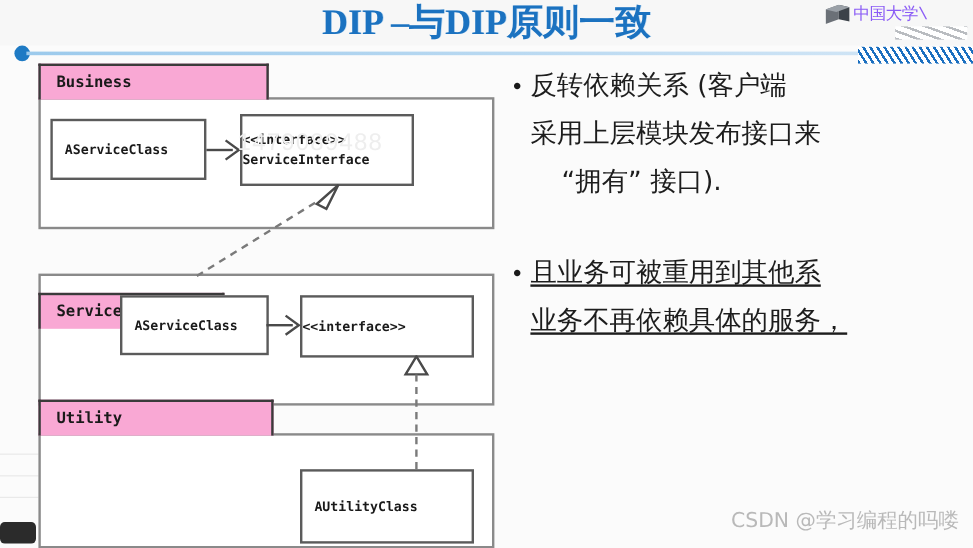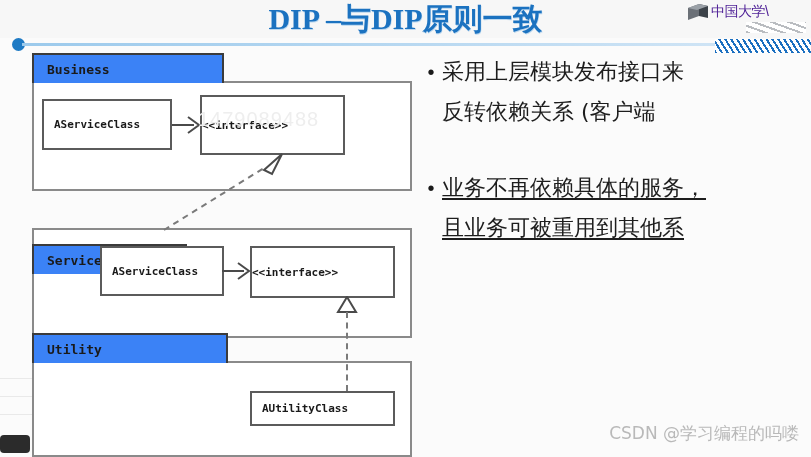--- a/index.html
+++ b/index.html
@@ -70,37 +70,37 @@
   .logo {
     position: absolute;
     left: 688px; top: 2px;
     display: flex;
     align-items: center;
     gap: 3px;
     height: 20px;
   }
   .logo-book { width: 20px; height: 16px; display: block; }
   .logo-text {
-    font-family: Liberation Sans, sans-serif;
+    font-family: Liberation Mono, monospace;
     font-size: 14px;
-    color: #4c1d95;
+    color: #8b5cf6;
     white-space: nowrap;
     letter-spacing: -0.5px;
   }
 
   
   .diagram {
     position: absolute;
     left: 0; top: 48px;
     width: 420px; height: 409px;
   }
   .pkg-tab {
     position: absolute;
     box-sizing: border-box;
-    background: #3b82f6;
+    background: #f9a8d4;
     border: 2px solid #3b3b3b;
     border-bottom: none;
     z-index: 3;
   }
   .pkg-tab-label {
     position: absolute;
     left: 13px; top: 50%;
     transform: translateY(-50%);
     font-family: "DejaVu Sans Mono", monospace;
     font-weight: bold;
@@ -245,20 +245,21 @@
       <span class="pkg-tab-label">Business</span>
     </div>
     <div class="pkg-body" style="left:32px;top:33px;width:380px;height:110px;"></div>
 
     <div class="cls-box" style="left:42px;top:51px;width:130px;height:51px;">
       <div class="cls-line">AServiceClass</div>
     </div>
 
     <div class="cls-box iface" style="left:200px;top:47px;width:145px;height:60px;">
       <div class="cls-line">&lt;&lt;interface&gt;&gt;</div>
+      <div class="cls-line">ServiceInterface</div>
     </div>
 
     <div class="assoc-line" style="left:172px;top:76px;width:22px;"></div>
     <svg class="connector" style="left:186px;top:66px;width:18px;height:22px;" viewBox="0 0 18 22">
       <polyline points="2,3 13,11 2,19" fill="none" stroke="#4a4a4a" stroke-width="2"></polyline>
     </svg>
 
     <svg class="connector" style="left:160px;top:104px;width:130px;height:82px;" viewBox="0 0 130 82">
       <line x1="4" y1="78" x2="104" y2="16" stroke="#7a7a7a" stroke-width="2" stroke-dasharray="6,5"></line>
       <polygon points="104,18 122,2 112,22" fill="#ffffff" stroke="#4a4a4a" stroke-width="2"></polygon>
@@ -285,41 +286,42 @@
     <svg class="connector" style="left:336px;top:248px;width:22px;height:18px;" viewBox="0 0 22 18">
       <polygon points="11,1 20,16 2,16" fill="#ffffff" stroke="#4a4a4a" stroke-width="2"></polygon>
     </svg>
     <div class="dash-v" style="left:346px;top:264px;height:79px;"></div>
 
     <div class="pkg-tab" style="left:32px;top:285px;width:196px;height:30px;">
       <span class="pkg-tab-label">Utility</span>
     </div>
     <div class="pkg-body" style="left:32px;top:313px;width:380px;height:96px;"></div>
 
-    <div class="cls-box" style="left:250px;top:343px;width:145px;height:35px;">
+    <div class="cls-box" style="left:250px;top:343px;width:145px;height:62px;">
       <div class="cls-line">AUtilityClass</div>
     </div>
 
   </div>
 
   <div class="bullets">
 
     <div class="bullet">
       <div class="bullet-dot">•</div>
       <div class="bullet-text">
+        <div>反转依赖关系 (客户端</div>
         <div>采用上层模块发布接口来</div>
-        <div>反转依赖关系 (客户端</div>
+        <div style="padding-left:26px;">“拥有” 接口).</div>
       </div>
     </div>
 
     <div class="bullet" style="margin-top:22px;">
       <div class="bullet-dot">•</div>
       <div class="bullet-text">
+        <div class="u">且业务可被重用到其他系</div>
         <div class="u">业务不再依赖具体的服务，</div>
-        <div class="u">且业务可被重用到其他系</div>
       </div>
     </div>
 
   </div>
 
   <div class="csdn">CSDN @学习编程的吗喽</div>
 
 </div>
 
 </body></html>

